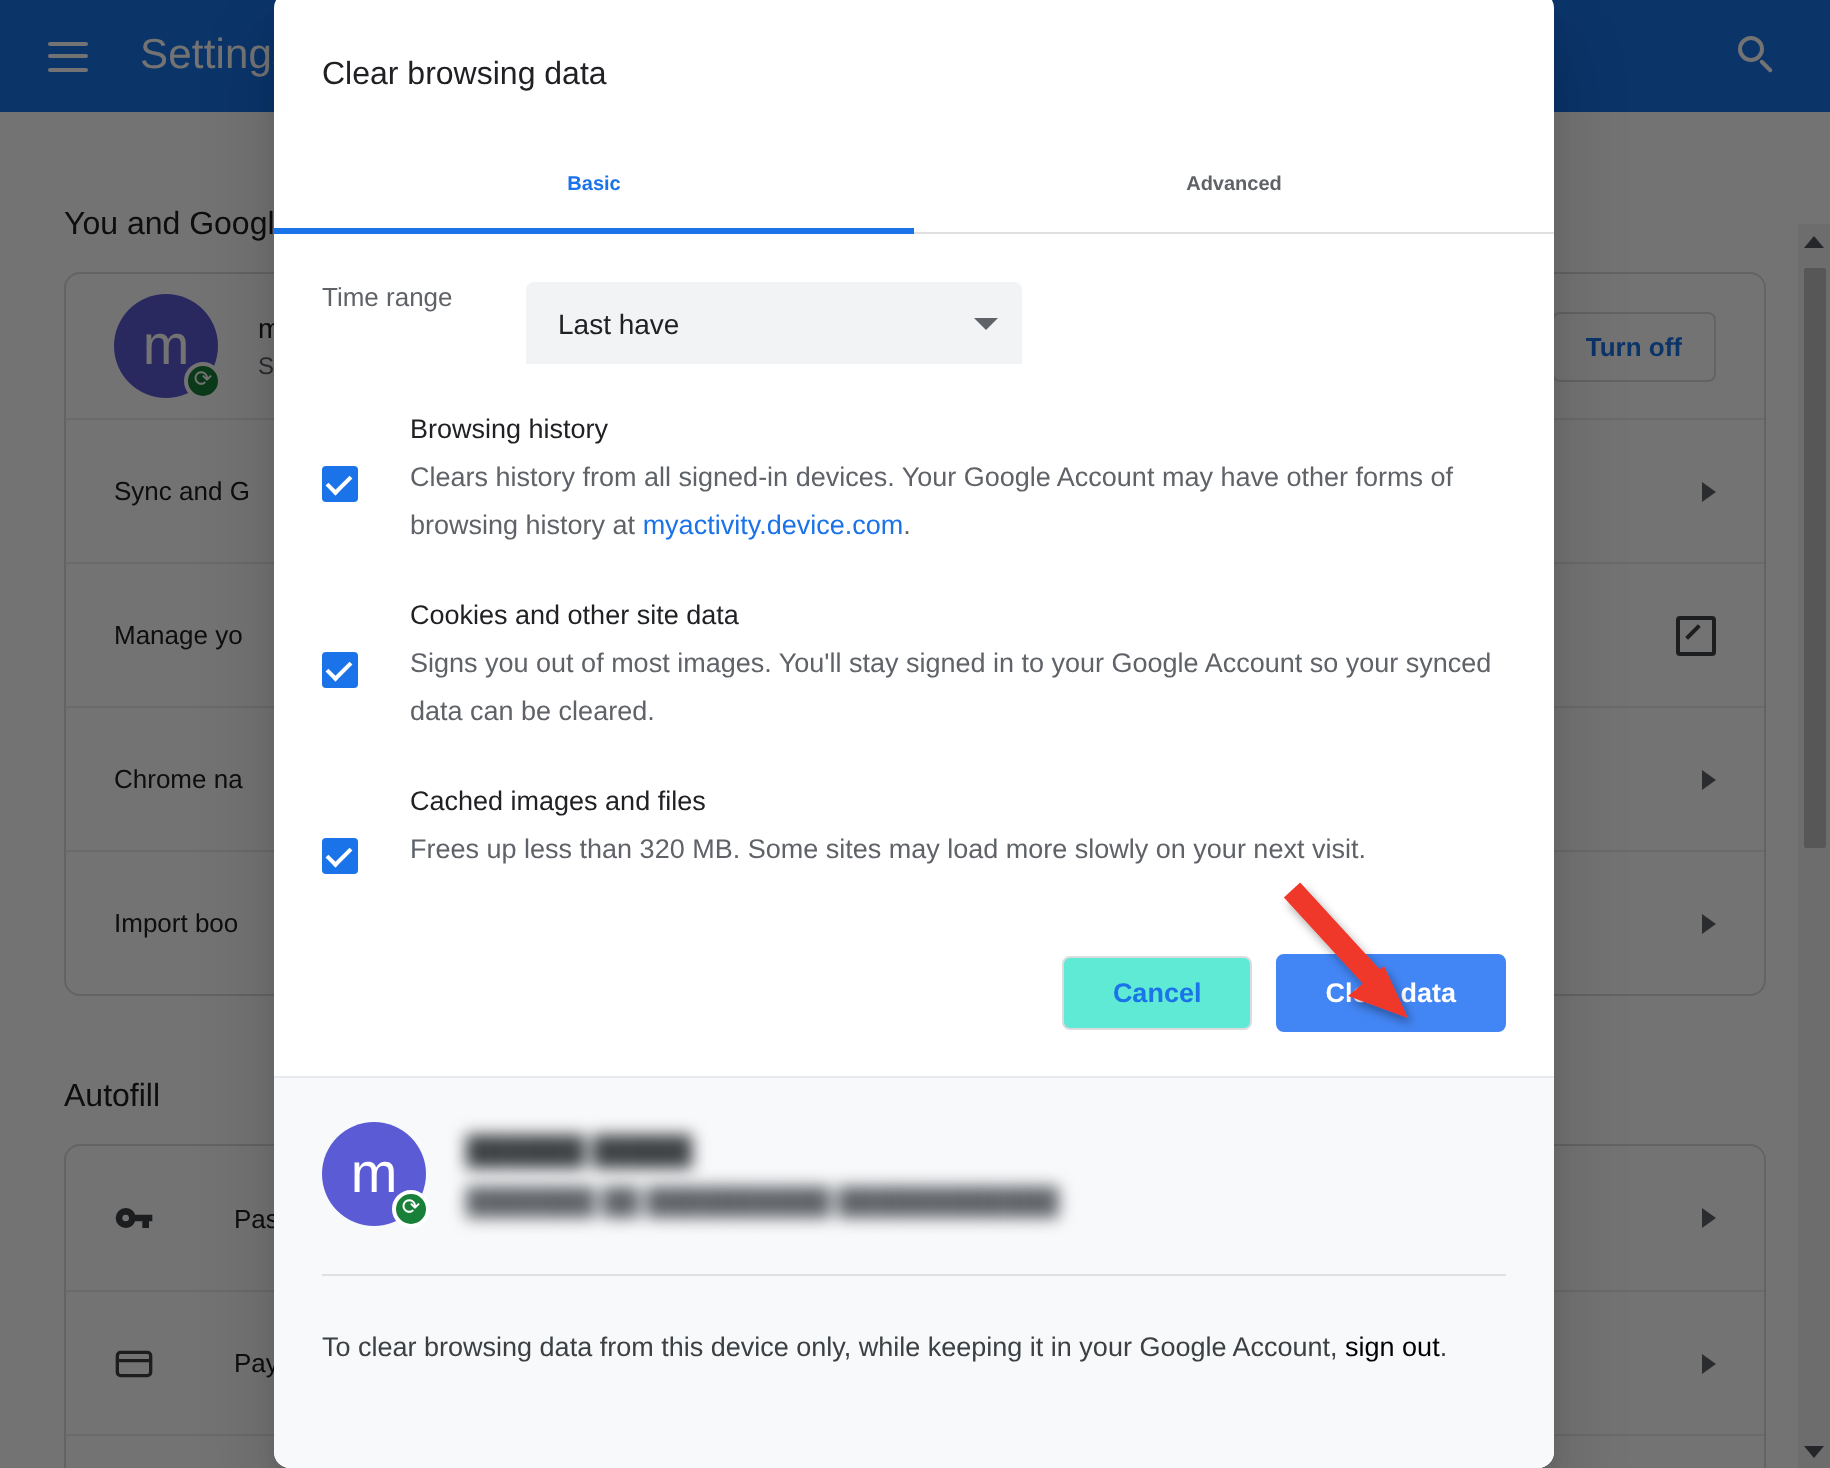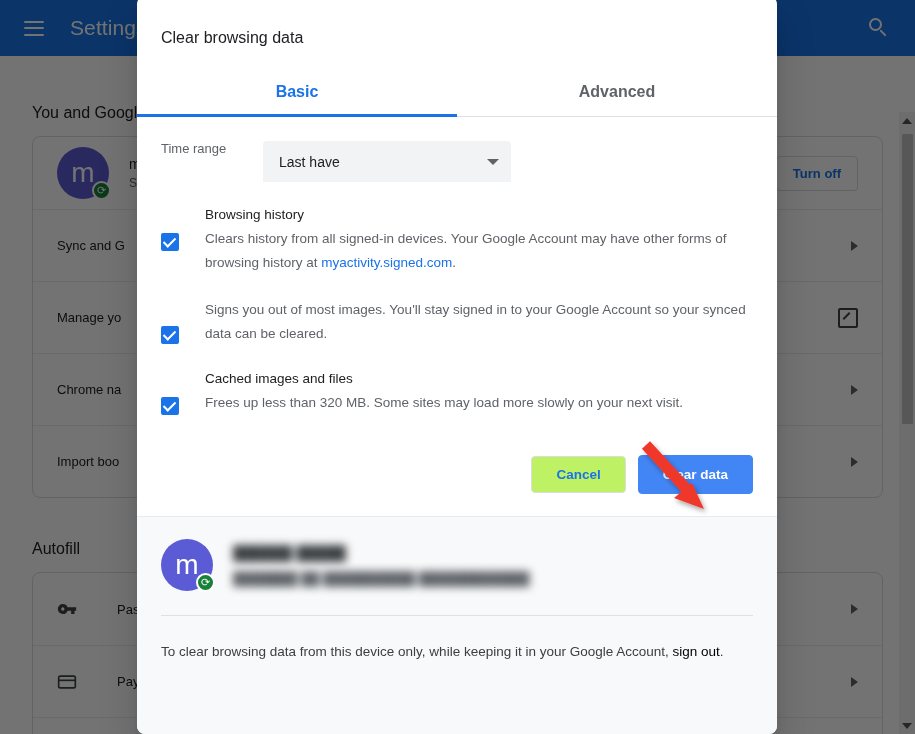--- a/index.html
+++ b/index.html
@@ -242,21 +242,21 @@
     display: flex;
     margin-top: 22px;
     border-bottom: 1px solid #e0e0e0;
     height: 48px;
   }
   .tab {
     flex: 1;
     display: flex;
     align-items: center;
     justify-content: center;
-    font-size: 16px;
+    font-size: 10px;
     font-weight: bold;
     color: #5f6368;
     position: relative;
     cursor: pointer;
   }
   .tab.active { color: #1a73e8; }
   .tab.active::after {
     content: "";
     position: absolute;
     left: 0; right: 0; bottom: -1px;
@@ -349,21 +349,21 @@
     gap: 12px;
   }
   .btn {
     font-size: 13.5px;
     font-weight: bold;
     border-radius: 4px;
     cursor: pointer;
     font-family: "Liberation Sans", sans-serif;
   }
   .btn-cancel {
-    background: #bef264;
+    background: #5eead4;
     border: 1px solid #dadce0;
     color: #1a73e8;
     padding: 10px 24px;
   }
   .btn-primary {
     background: #4285f4;
     border: 1px solid #4285f4;
     color: #fff;
     padding: 11px 24px;
   }
@@ -522,27 +522,28 @@
       <div class="select-box">
         <span class="select-value">Last have</span>
         <span class="caret"></span>
       </div>
     </div>
 
     <div class="check-item">
       <div class="checkbox"></div>
       <div class="check-texts">
         <div class="check-title">Browsing history</div>
-        <div class="check-desc"><span>Clears history from all signed-in devices. Your Google Account may have other forms of browsing history at </span><a href="#">myactivity.signed.com</a><span>.</span></div>
+        <div class="check-desc"><span>Clears history from all signed-in devices. Your Google Account may have other forms of browsing history at </span><a href="#">myactivity.device.com</a><span>.</span></div>
       </div>
     </div>
 
     <div class="check-item">
       <div class="checkbox"></div>
       <div class="check-texts">
+        <div class="check-title">Cookies and other site data</div>
         <div class="check-desc">Signs you out of most images. You'll stay signed in to your Google Account so your synced data can be cleared.</div>
       </div>
     </div>
 
     <div class="check-item">
       <div class="checkbox"></div>
       <div class="check-texts">
         <div class="check-title">Cached images and files</div>
         <div class="check-desc">Frees up less than 320 MB. Some sites may load more slowly on your next visit.</div>
       </div>

